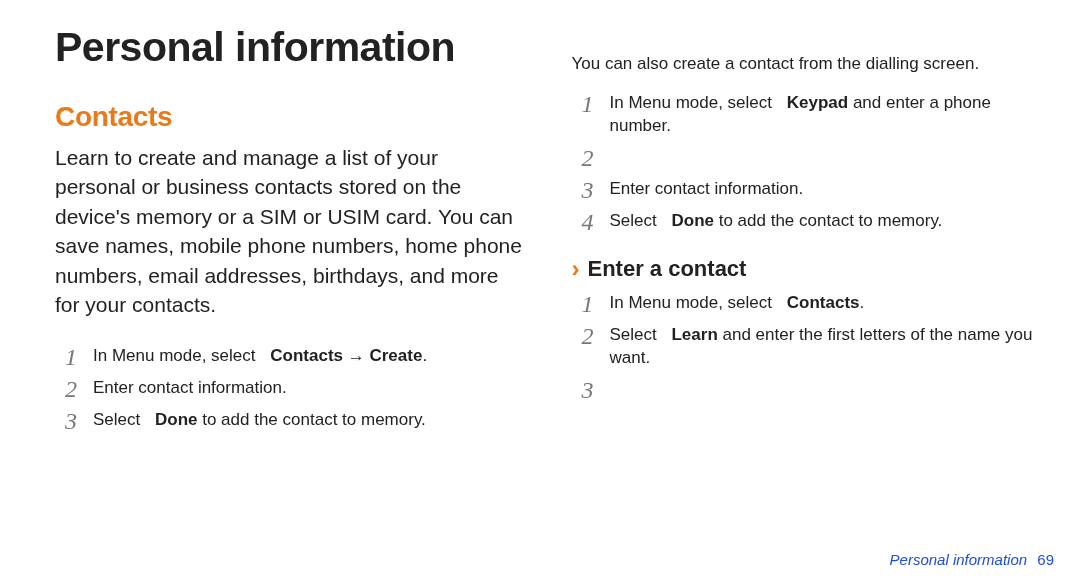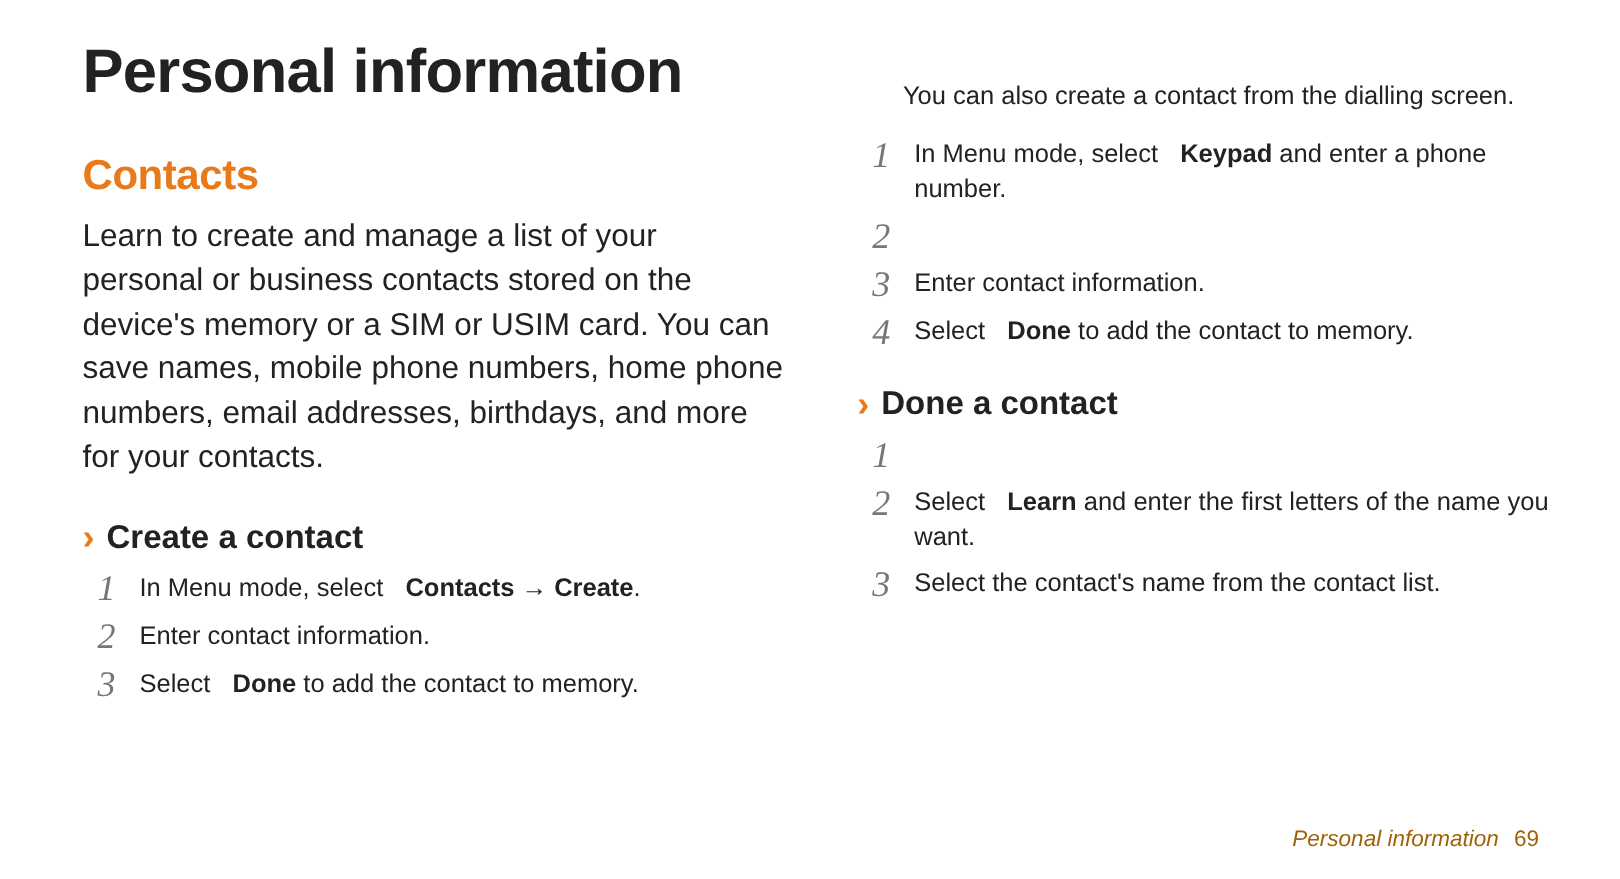--- a/index.html
+++ b/index.html
@@ -87,50 +87,46 @@
     flex: 1;
   }
   .step-text b {
     font-weight: 700;
     padding-left: 10px;
   }
   .lead {
     font-size: 17px;
     line-height: 1.4;
     margin-bottom: 16px;
-    text-align: center;
   }
   .footer {
     position: absolute;
     bottom: 18px;
-    right: 54px;
+    right: 26px;
     font-size: 15px;
     font-style: italic;
-    color: #a16207;
+    color: #1d4ed8;
   }
   .footer .pagenum {
     font-style: normal;
     margin-left: 6px;
   }
 </style>
 </head>
 <body>
 
 <div class="page">
 
   <div class="col">
     <h1>Personal information</h1>
 
     <h2>Contacts</h2>
 
     <p class="intro">Learn to create and manage a list of your personal or business contacts stored on the device's memory or a SIM or USIM card. You can save names, mobile phone numbers, home phone numbers, email addresses, birthdays, and more for your contacts.</p>
 
-    <h3>
-      <span class="chev">›</span><span>Create a contact</span>
-    </h3>
 
     <ol class="steps">
       <li>
         <span class="num">1</span>
         <span class="step-text"><span>In Menu mode, select </span><b>Contacts → Create</b><span>.</span></span>
       </li>
       <li>
         <span class="num">2</span>
         <span class="step-text"><span>Enter contact information.</span><b></b><span></span></span>
       </li>
@@ -156,34 +152,34 @@
         <span class="num">3</span>
         <span class="step-text"><span>Enter contact information.</span><b></b><span></span></span>
       </li>
       <li>
         <span class="num">4</span>
         <span class="step-text"><span>Select </span><b>Done</b><span> to add the contact to memory.</span></span>
       </li>
     </ol>
 
     <h3 style="margin-top:22px;">
-      <span class="chev">›</span><span>Done a contact</span>
+      <span class="chev">›</span><span>Enter a contact</span>
     </h3>
 
     <ol class="steps">
       <li>
         <span class="num">1</span>
+        <span class="step-text"><span>In Menu mode, select </span><b>Contacts</b><span>.</span></span>
       </li>
       <li>
         <span class="num">2</span>
         <span class="step-text"><span>Select </span><b>Learn</b><span> and enter the first letters of the name you want.</span></span>
       </li>
       <li>
         <span class="num">3</span>
-        <span class="step-text"><span>Select the contact's name from the contact list.</span><b></b><span></span></span>
       </li>
     </ol>
   </div>
 </div>
 
 <div class="footer">
   <span>Personal information</span>
   <span class="pagenum">69</span>
 </div>
 

